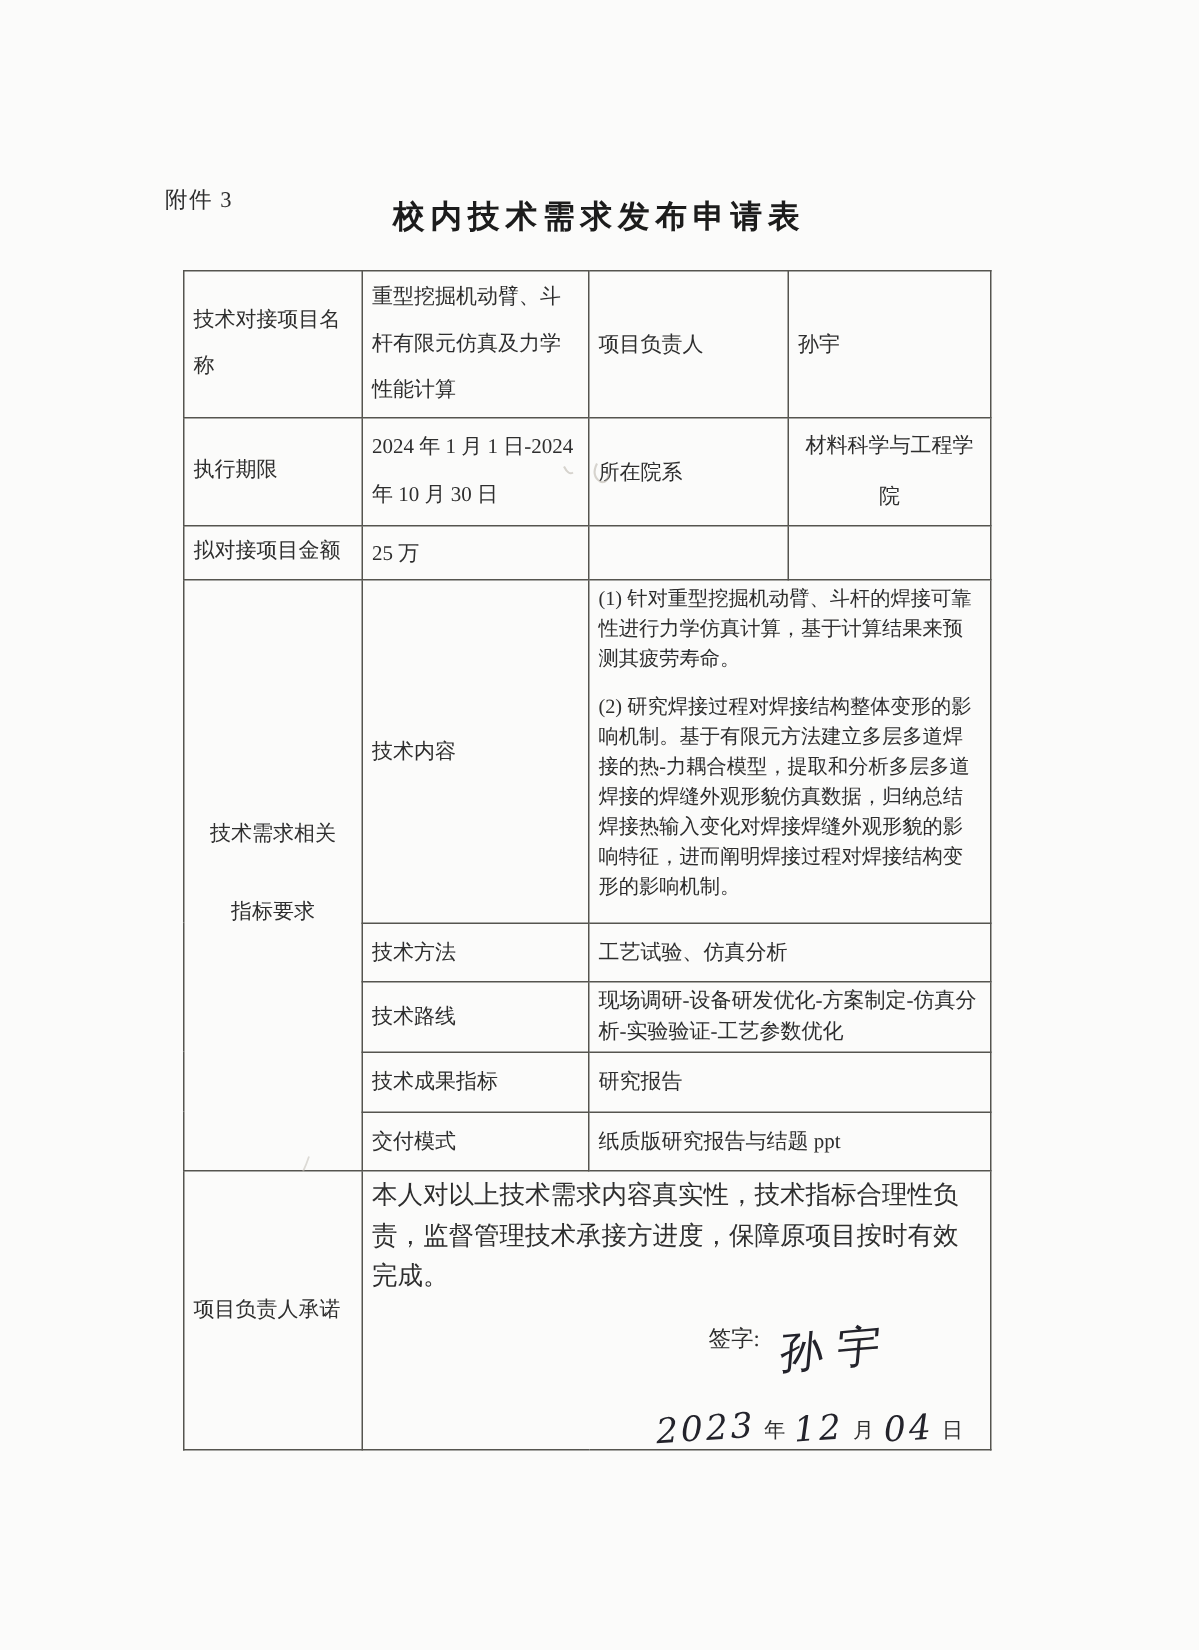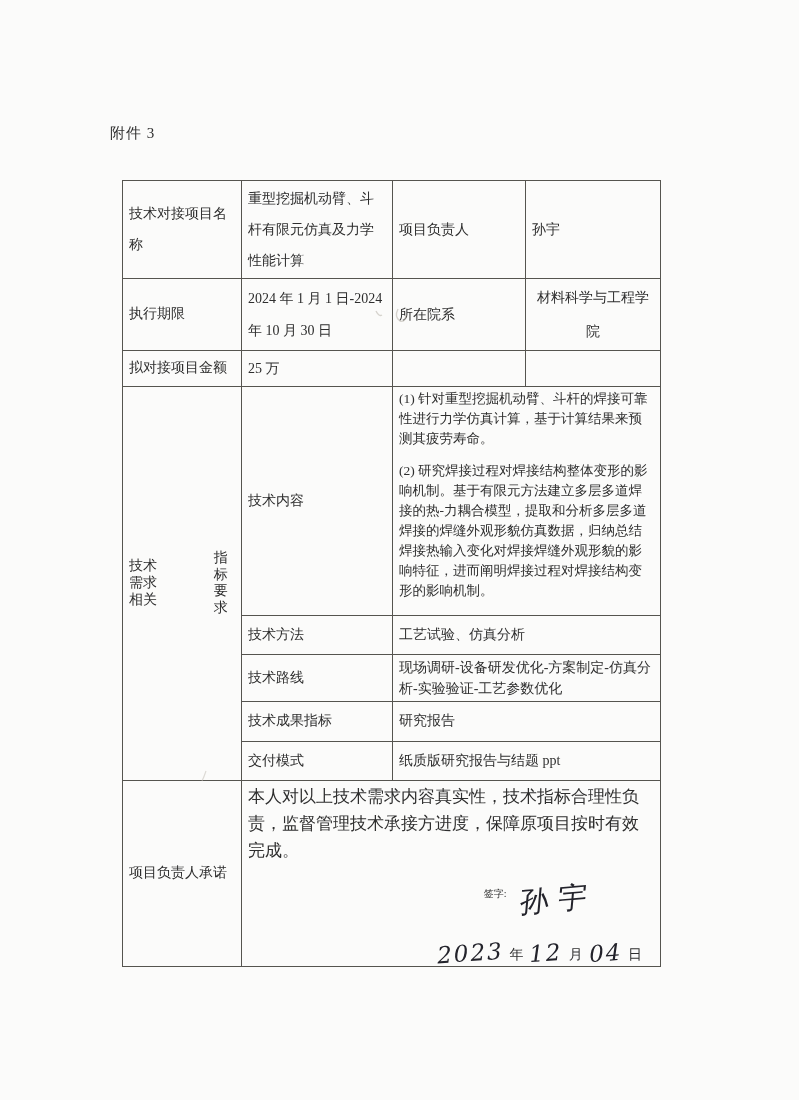--- a/index.html
+++ b/index.html
@@ -51,33 +51,33 @@
   td.lbl{text-align:left;line-height:2.2;padding:2px 5px;}
   td.center{}
   td.left{text-align:left;padding-left:8px;}
   td.wrapval{text-align:center;padding:2px 8px;line-height:2.4;}
   td.mlines{line-height:31px;padding-left:8px;}
   td.dates{line-height:32px;padding-left:8px;margin-left:30px;}
   td.tech-content{vertical-align:top;padding:8px 7px 4px 7px;}
   td.tech-content p{margin:0 0 12px 0;font-size:13.5px;line-height:20px;text-align:left;}
   td.tall-label{padding:0;}
   .tall-label-inner{
-    display:flex;flex-direction:row;align-items:center;justify-content:center;
-    gap:53px;height:100%;line-height:1.2;
+    display:flex;flex-direction:column;align-items:center;justify-content:center;
+    gap:36px;height:100%;line-height:1.2;
   }
   td.val-top{vertical-align:top;padding-top:3px;padding-left:8px;}
   td.val-top6{vertical-align:top;padding-top:7px;padding-left:8px;}
   td.routeval{padding-left:8px;line-height:21px;margin-left:34px;}
   td.commit{vertical-align:top;padding:14px 12px 6px 14px;position:relative;}
   .commit-text{margin:0;font-size:17px;line-height:27px;text-align:left;}
   .sig-row{
     margin-top:16px;padding-right:58px;
     text-align:right;height:52px;
   }
-  .sig-label{font-size:10px;position:relative;top:-12px;margin-top:20px;}
+  .sig-label{font-size:15px;position:relative;top:-12px;margin-top:20px;}
   .handwrite{
     display:inline-block;
     font-family:"DejaVu Serif","Liberation Serif",serif;
     color:var(--hand);
   }
   .sig-name{
     font-size:29px;letter-spacing:9px;margin-left:10px;
     transform:rotate(-5deg) skewX(-10deg);
   }
   .date-row{
@@ -95,20 +95,21 @@
   .s1{left:372px;top:303px;}
   .s2{left:198px;top:768px;}
 </style>
 </head>
 <body>
 
 <div class="page">
 
   <div class="attachment">附件 3</div>
 
+  <h1 class="title">校内技术需求发布申请表</h1>
 
   <table class="form">
     <colgroup>
         <col class="c1">
         <col class="c2">
         <col class="c3">
         <col class="c4">
       </colgroup>
 
     <tbody>

